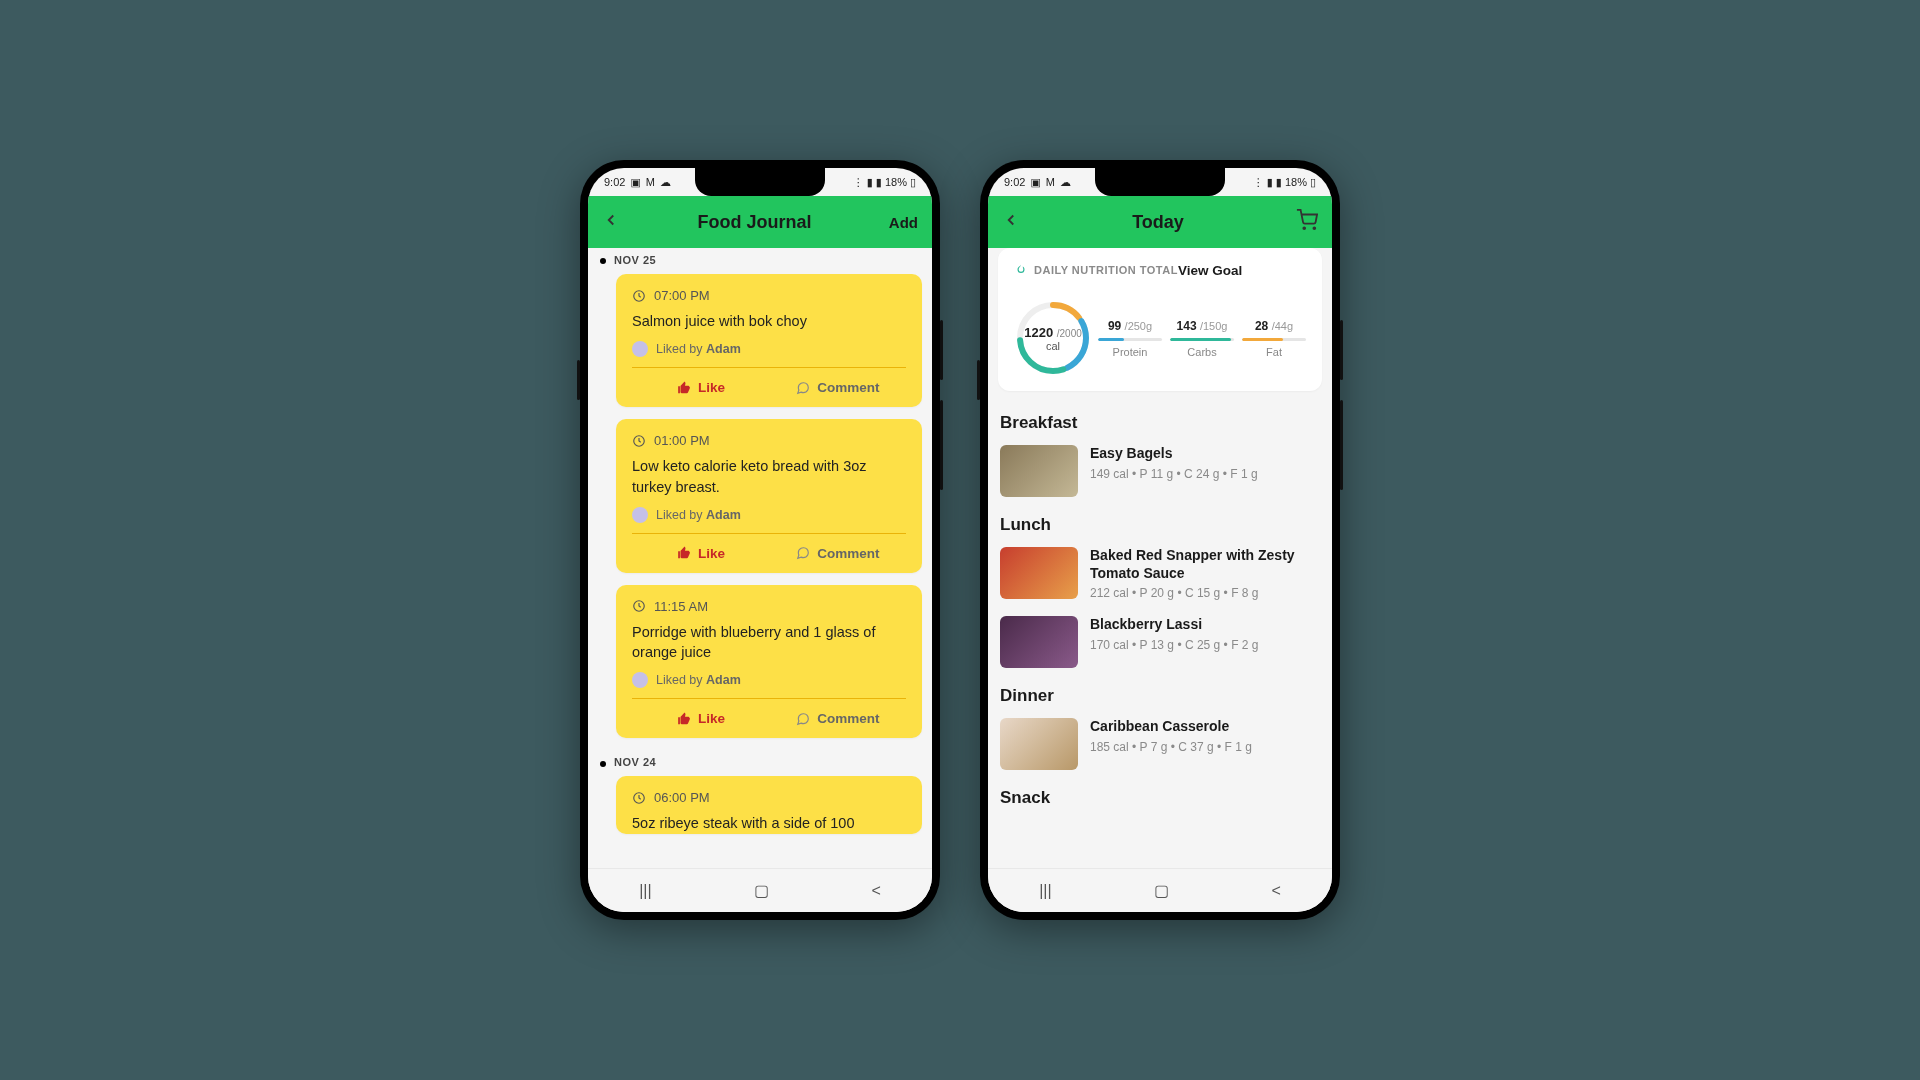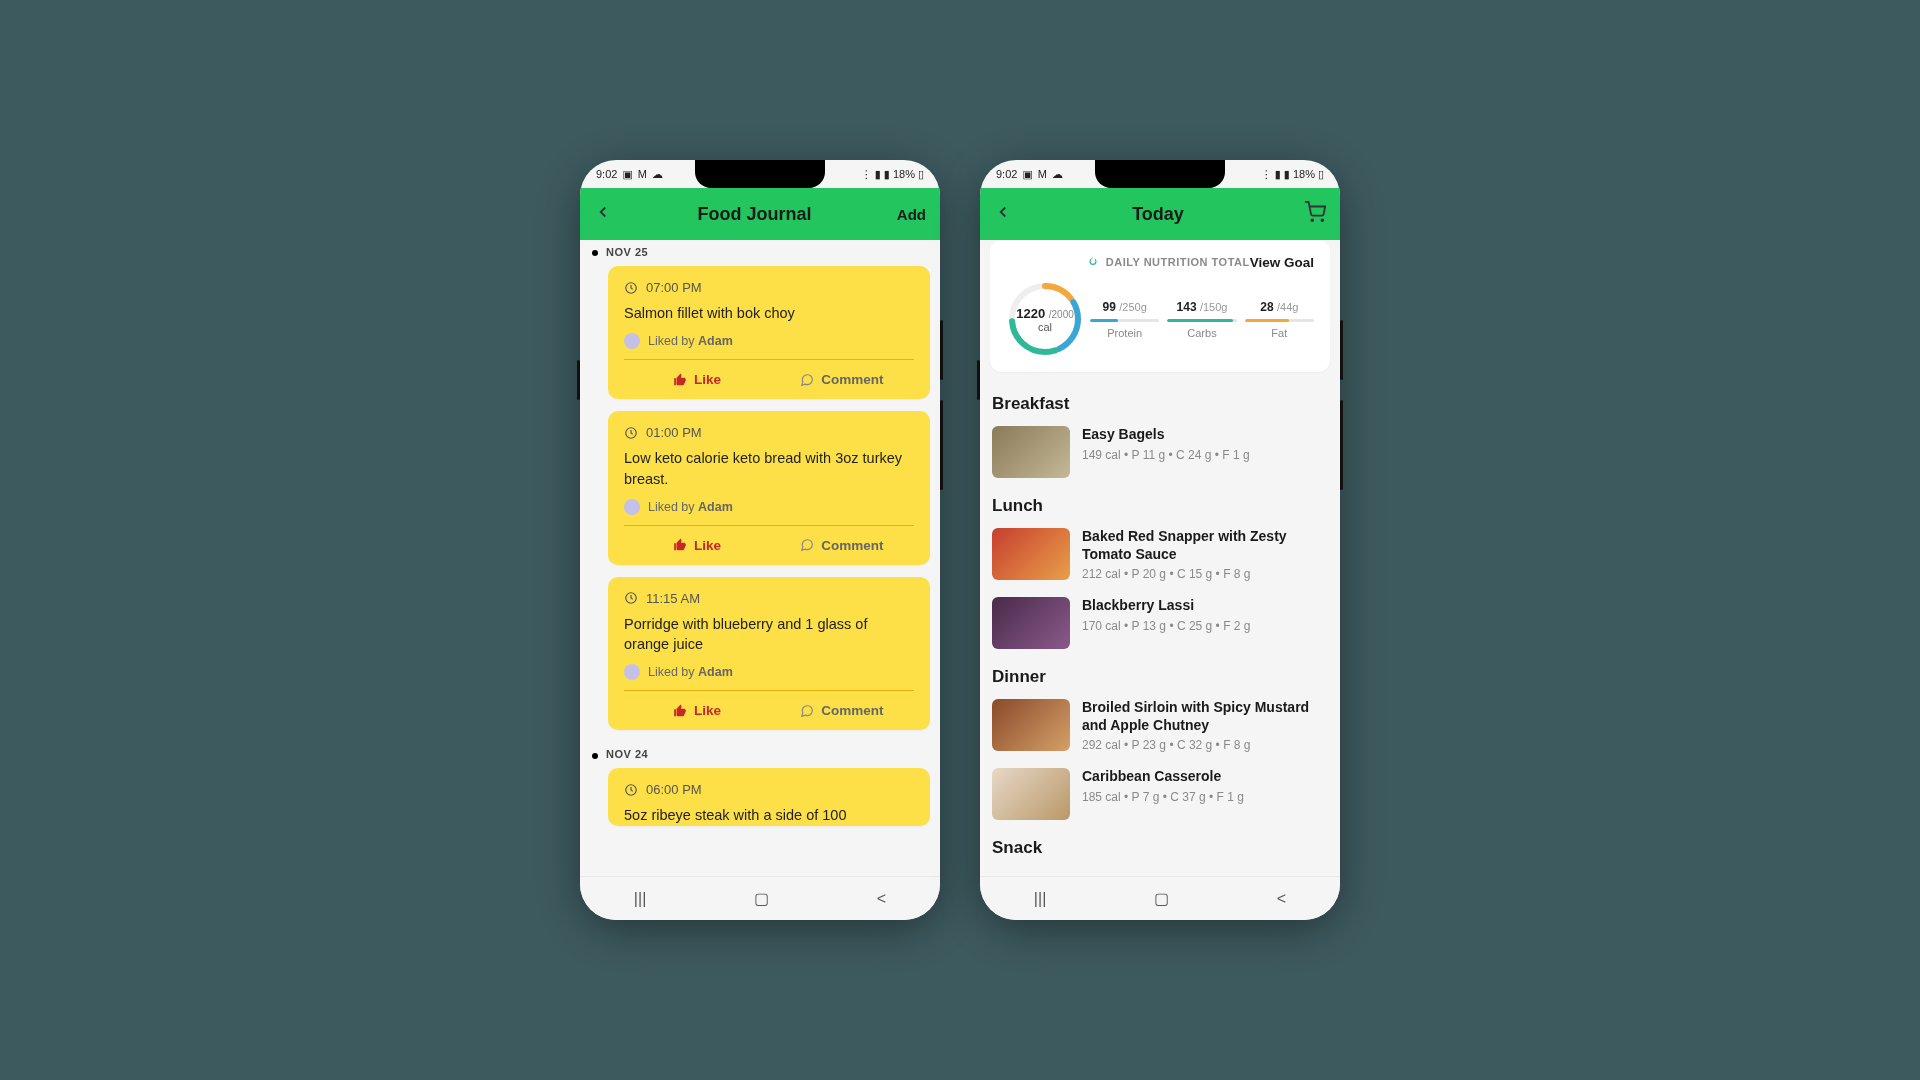--- a/index.html
+++ b/index.html
@@ -11,20 +11,21 @@
   display: flex;
   justify-content: center;
   align-items: center;
   gap: 40px;
 }
 .phone {
   width: 360px;
   height: 760px;
   background: #000;
   border-radius: 44px;
+  padding: 8px;
   position: relative;
   box-shadow: 0 10px 40px rgba(0,0,0,0.4);
 }
 .phone-btn-r { position:absolute; right:-3px; top:160px; width:3px; height:60px; background:#111; border-radius:2px;}
 .phone-btn-r2 { position:absolute; right:-3px; top:240px; width:3px; height:90px; background:#111; border-radius:2px;}
 .phone-btn-l { position:absolute; left:-3px; top:200px; width:3px; height:40px; background:#111; border-radius:2px;}
 .screen {
   width: 100%;
   height: 100%;
   background: #f5f5f5;
@@ -87,21 +88,21 @@
 .action-btn.comment { color:#666;}
 .thumb-icon { width:16px; height:14px; }
 .comment-icon { width:16px; height:14px; }
 .clock-icon { width:14px; height:14px; }
 
 
 .nutrition-card {
   background:#fff; border-radius:12px; padding:14px 16px; margin-bottom:16px;
   box-shadow:0 1px 2px rgba(0,0,0,0.04);
 }
-.nut-head { display:flex; justify-content:flex-end; align-items:center; margin-bottom:10px;}
+.nut-head { display:flex; justify-content:flex-start; align-items:center; margin-bottom:21px;}
 .nut-label { font-size:11px; font-weight:700; color:#8a8a8a; letter-spacing:0.5px; display:flex; align-items:center; gap:6px;}
 .flame { width:14px; height:16px;}
 .view-goal { font-size:13.5px; font-weight:700; color:#1a1a1a; cursor:pointer;}
 .nut-body { display:flex; align-items:center; gap:6px;}
 .ring-wrap { position:relative; width:78px; height:78px;}
 .ring-wrap svg { transform: rotate(-90deg);}
 .ring-text { position:absolute; inset:0; display:flex; flex-direction:column; align-items:center; justify-content:center;}
 .ring-text .v { font-size:13px; font-weight:700; color:#222;}
 .ring-text .v .max { font-size:10px; font-weight:500; color:#888;}
 .ring-text .u { font-size:11px; color:#555;}
@@ -169,21 +170,21 @@
     <div class="content" id="left-content">
         <div class="date-label"><span class="timeline-dot"></span>NOV 25</div>
         <div class="entry-card">
           <div class="entry-time-row">
             <svg class="clock-icon" viewBox="0 0 24 24" fill="none" stroke="#555" stroke-width="2">
               <circle cx="12" cy="12" r="9"></circle>
               <path d="M12 7v5l3 2"></path>
             </svg>
             <span>07:00 PM</span>
           </div>
-          <div class="entry-desc">Salmon fillet with bok choy</div>
+          <div class="entry-desc">Salmon juice with bok choy</div>
           <div class="liked-row">
             <span class="avatar-dot"></span>
             <span>Liked by <b>Adam</b></span>
           </div>
           <div class="actions-row">
             <div class="action-btn like">
               <svg class="thumb-icon" viewBox="0 0 24 24" fill="#c62828">
                 <path d="M2 21h3V9H2v12zm19-11c0-1.1-.9-2-2-2h-5.3l.8-3.8V3.5c0-.4-.2-.8-.4-1.1L13 1 6.6 7.6C6.2 7.9 6 8.4 6 9v10c0 1.1.9 2 2 2h9c.8 0 1.5-.5 1.8-1.2l3-7c.1-.3.2-.5.2-.8v-2z"></path>
               </svg>
               <span>Like</span>
@@ -376,27 +377,20 @@
           </div>
           <div class="meal-row">
             <div class="meal-img food-img-3"></div>
             <div class="meal-info">
               <div class="name">Blackberry Lassi</div>
               <div class="stats">170 cal • P 13 g • C 25 g • F 2 g</div>
             </div>
           </div>
           <div class="section-title">Dinner</div>
           <div class="meal-row">
-            <div class="meal-img food-img-4"></div>
-            <div class="meal-info">
-              <div class="name">Broiled Sirloin with Spicy Mustard and Apple Chutney</div>
-              <div class="stats">292 cal • P 23 g • C 32 g • F 8 g</div>
-            </div>
-          </div>
-          <div class="meal-row">
             <div class="meal-img food-img-5"></div>
             <div class="meal-info">
               <div class="name">Caribbean Casserole</div>
               <div class="stats">185 cal • P 7 g • C 37 g • F 1 g</div>
             </div>
           </div>
           <div class="section-title">Snack</div>
         </div>
     </div>
     <div class="navbar">

